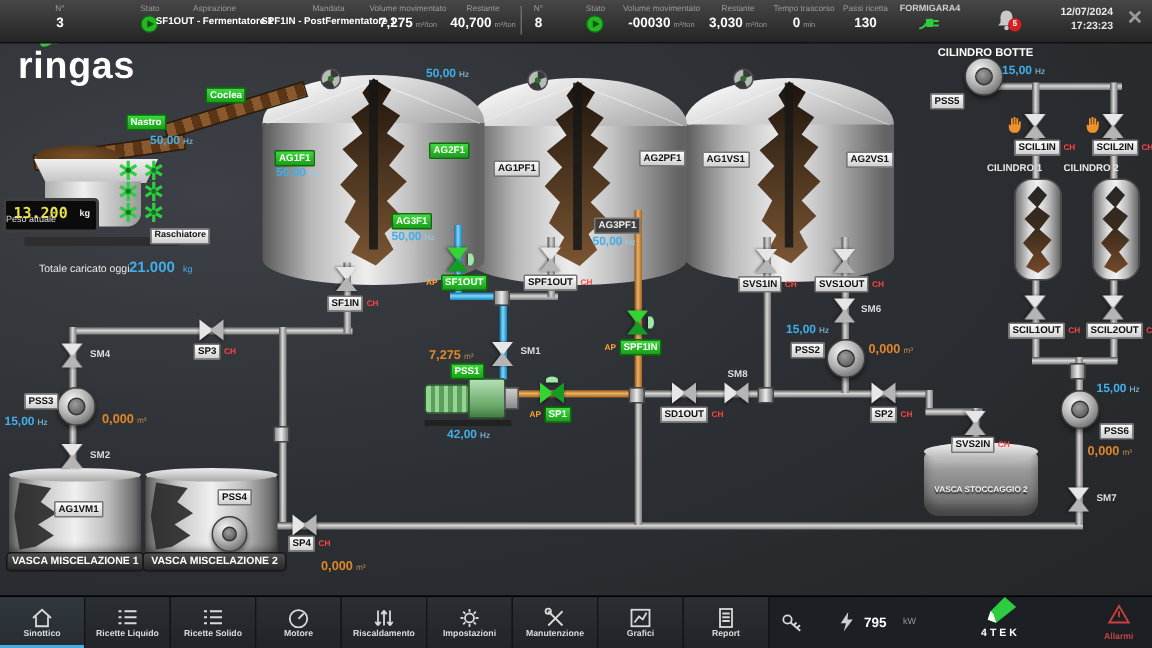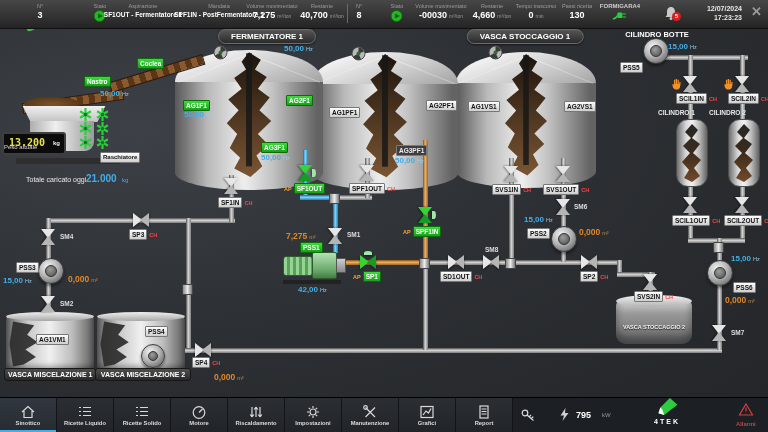--- a/index.html
+++ b/index.html
@@ -174,21 +174,21 @@
     <div class="hc" style="left:441px">
       <span class="hl">Volume movimentato</span>
       <span class="hrow">
           <span class="hv">-00030</span>
       <span class="hu">m³/ton</span>
         </span>
       </div>
     <div class="hc" style="left:492px">
       <span class="hl">Restante</span>
       <span class="hrow">
-          <span class="hv">4,660</span>
+          <span class="hv">3,030</span>
       <span class="hu">m³/ton</span>
         </span>
       </div>
     <div class="hc" style="left:536px">
       <span class="hl">Tempo trascorso</span>
       <span class="hrow">
           <span class="hv">0</span>
       <span class="hu">min</span>
         </span>
       </div>
@@ -211,20 +211,21 @@
           <circle cx="7" cy="12.6" r="1.5" fill="#c9c9c9"></circle>
         </svg>
       <span class="badge">5</span></div>
     <div class="dt">
       <div>12/07/2024</div>
       <div>17:23:23</div>
       </div>
     <div class="xclose">✕</div>
   </div>
 
+  <div class="logo">ringas</div>
   <div class="leaf" style="left:27px;top:27px;transform:rotate(-25deg)"></div>
   <div class="leaf" style="left:33px;top:25px;transform:rotate(15deg) scaleX(-1)"></div>
 
   <div class="belt" style="left:22px;top:96px;width:100px;transform:rotate(-8deg)"></div>
   <div class="belt" style="left:108px;top:68px;width:96px;transform:rotate(-17deg)"></div>
   <div class="vrow" style="left:137px;top:58px">
       <span class="box g">Coclea</span>
     </div>
   <div class="vrow" style="left:84px;top:76px">
       <span class="box g">Nastro</span>
@@ -368,22 +369,20 @@
           <line x1="50" y1="4" x2="2" y2="30"></line>
           <line x1="50" y1="4" x2="25" y2="17"></line>
           <line x1="50" y1="4" x2="75" y2="17"></line>
           <line x1="50" y1="4" x2="98" y2="30"></line>
         </g>
       <polygon points="50,2 45,11 48,18 40,26 45,36 36,46 43,56 35,68 42,78 37,91 44,100 40,110 51,118 59,108 55,98 63,88 56,78 65,66 57,56 64,44 56,36 62,25 54,18 58,9 52,4" fill="url(#bgrad)"></polygon>
       <rect x="48" y="3" width="4" height="105" fill="#171717" opacity="0.85"></rect>
       </svg>
     </div>
 
-  <div class="pill" style="left:267px;top:29px">FERMENTATORE 1</div>
-  <div class="pill" style="left:525px;top:29px">VASCA STOCCAGGIO 1</div>
 
   <div class="ab" style="left:213px;top:45px;z-index:8"><svg width="15" height="15" viewBox="0 0 15 15">
         <circle cx="7.5" cy="7.5" r="6.5" fill="#b9b9b9" stroke="#4a4a4a"></circle>
         <path d="M7.5,1.5 A6,6 0 0 1 13,5.5 L7.5,7.5 Z" fill="#3a3a3a"></path>
         <path d="M2,10.5 A6,6 0 0 0 10,13.2 L7.5,7.5 Z" fill="#3a3a3a"></path>
         <circle cx="7.5" cy="7.5" r="2" fill="#2a6e2a"></circle>
       </svg></div>
   <div class="ab" style="left:351px;top:46px;z-index:8"><svg width="15" height="15" viewBox="0 0 15 15">
         <circle cx="7.5" cy="7.5" r="6.5" fill="#b9b9b9" stroke="#4a4a4a"></circle>
         <path d="M7.5,1.5 A6,6 0 0 1 13,5.5 L7.5,7.5 Z" fill="#3a3a3a"></path>

